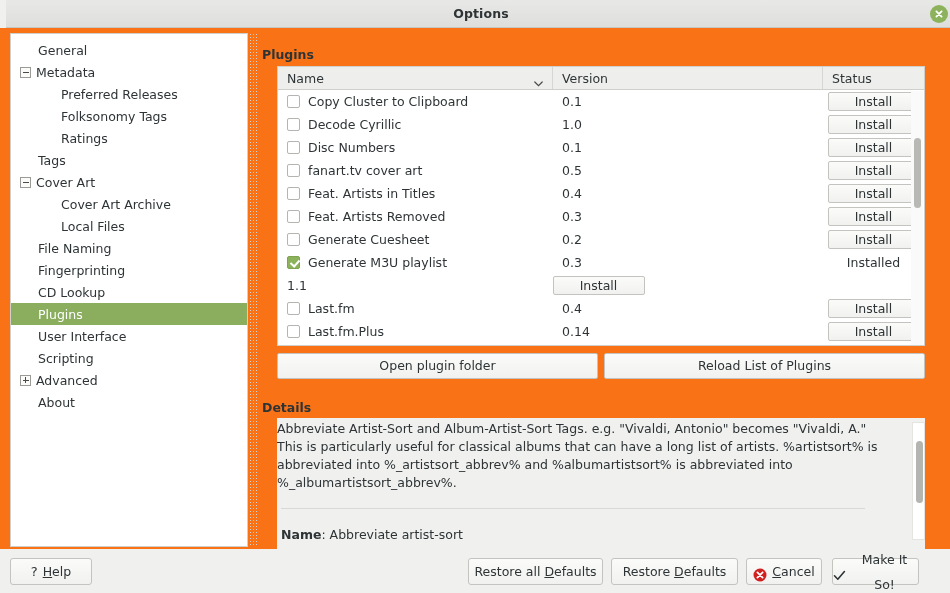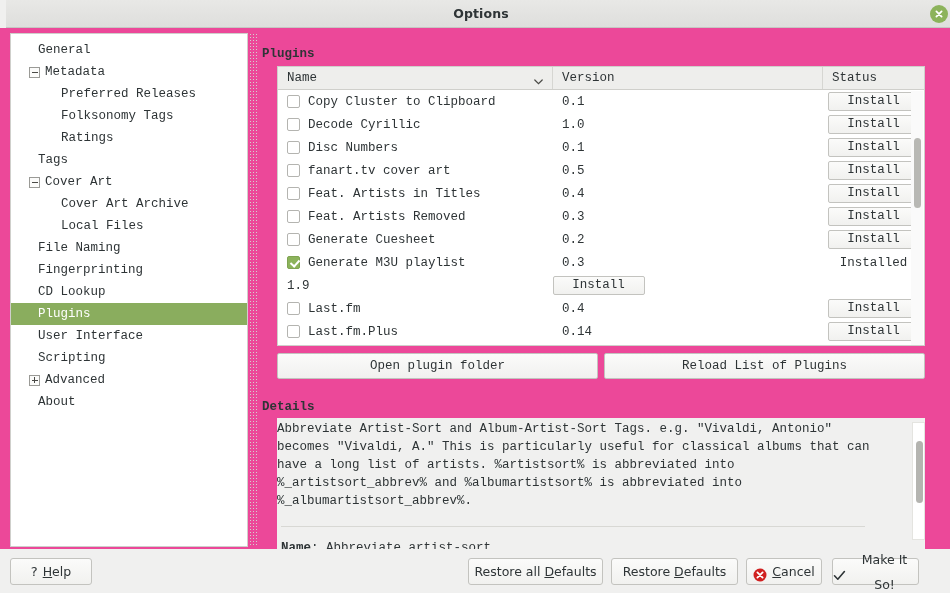--- a/index.html
+++ b/index.html
@@ -28,22 +28,21 @@
     width: 18px; height: 18px; border-radius: 50%;
     background: #8cb35b;
     display: flex; align-items: center; justify-content: center;
     cursor: pointer;
   }
   .close-btn svg { display: block; }
 
   
   .window-body {
     position: absolute; left: 0; top: 28px; width: 950px; height: 521px;
-    background: #ec4899;
-    font-family: Liberation Mono, monospace;
+    background: #f97316;
   }
 
   
   .sidebar {
     position: absolute; left: 10px; top: 5px;
     width: 238px; height: 514px;
     background: #ffffff;
     border: 1px solid #cfcfcb;
     overflow: hidden;
   }
@@ -62,21 +61,21 @@
   }
   .expander::before {
     content: ""; position: absolute; left: 1.5px; top: 4px;
     width: 6px; height: 1px; background: #4a4a46;
   }
   .expander.plus::after {
     content: ""; position: absolute; left: 4px; top: 1.5px;
     width: 1px; height: 6px; background: #4a4a46;
   }
   .indent-0 { padding-left: 27px; }
-  .indent-0.has-exp { padding-left: 18px; }
+  .indent-0.has-exp { padding-left: 9px; }
   .indent-1 { padding-left: 50px; }
   .sidebar-grip {
     position: absolute; left: 249px; top: 5px; width: 8px; height: 514px;
     background-image: radial-gradient(#d2d2ce 0.7px, transparent 0.9px);
     background-size: 3px 3px;
   }
 
   
   .pane { position: absolute; left: 260px; top: 0; width: 680px; height: 521px; }
   .section-title {
@@ -160,21 +159,21 @@
   }
   .details-text {
     position: absolute; left: 0; top: 0; width: 618px;
     font-size: 12.5px; line-height: 18px; color: #2e3436;
     padding: 2px 4px 0 0;
   }
   .details hr {
     border: none; border-top: 1px solid #d8d8d4;
     margin: 16px 26px 0 4px;
   }
-  .detail-name { margin-top: 12px; padding-left: 4px; }
+  .detail-name { margin-top: 17px; padding-left: 4px; }
   .detail-name b { font-weight: bold; }
   .det-scroll {
     position: absolute; right: 0; top: 4px; width: 13px; height: 118px;
     background: #ffffff; border: 1px solid #e4e4e0;
   }
   .det-thumb {
     position: absolute; left: 3px; top: 18px; width: 7px; height: 62px;
     background: #b4b4b0; border-radius: 4px;
   }
 
@@ -370,21 +369,21 @@
             <div class="cell-name">
               <span class="cb checked"></span>
               <span>Generate M3U playlist</span>
             </div>
             <div class="cell-version">0.3</div>
             <div class="cell-status">
               <span class="installed-text">Installed</span>
             </div>
           </div>
           <div class="trow">
-            <div class="cell-version">1.9</div>
+            <div class="cell-version">1.1</div>
             <div class="cell-status">
               <div class="install-btn">Install</div>
             </div>
           </div>
           <div class="trow">
             <div class="cell-name">
               <span class="cb"></span>
               <span>Last.fm</span>
             </div>
             <div class="cell-version">0.4</div>

